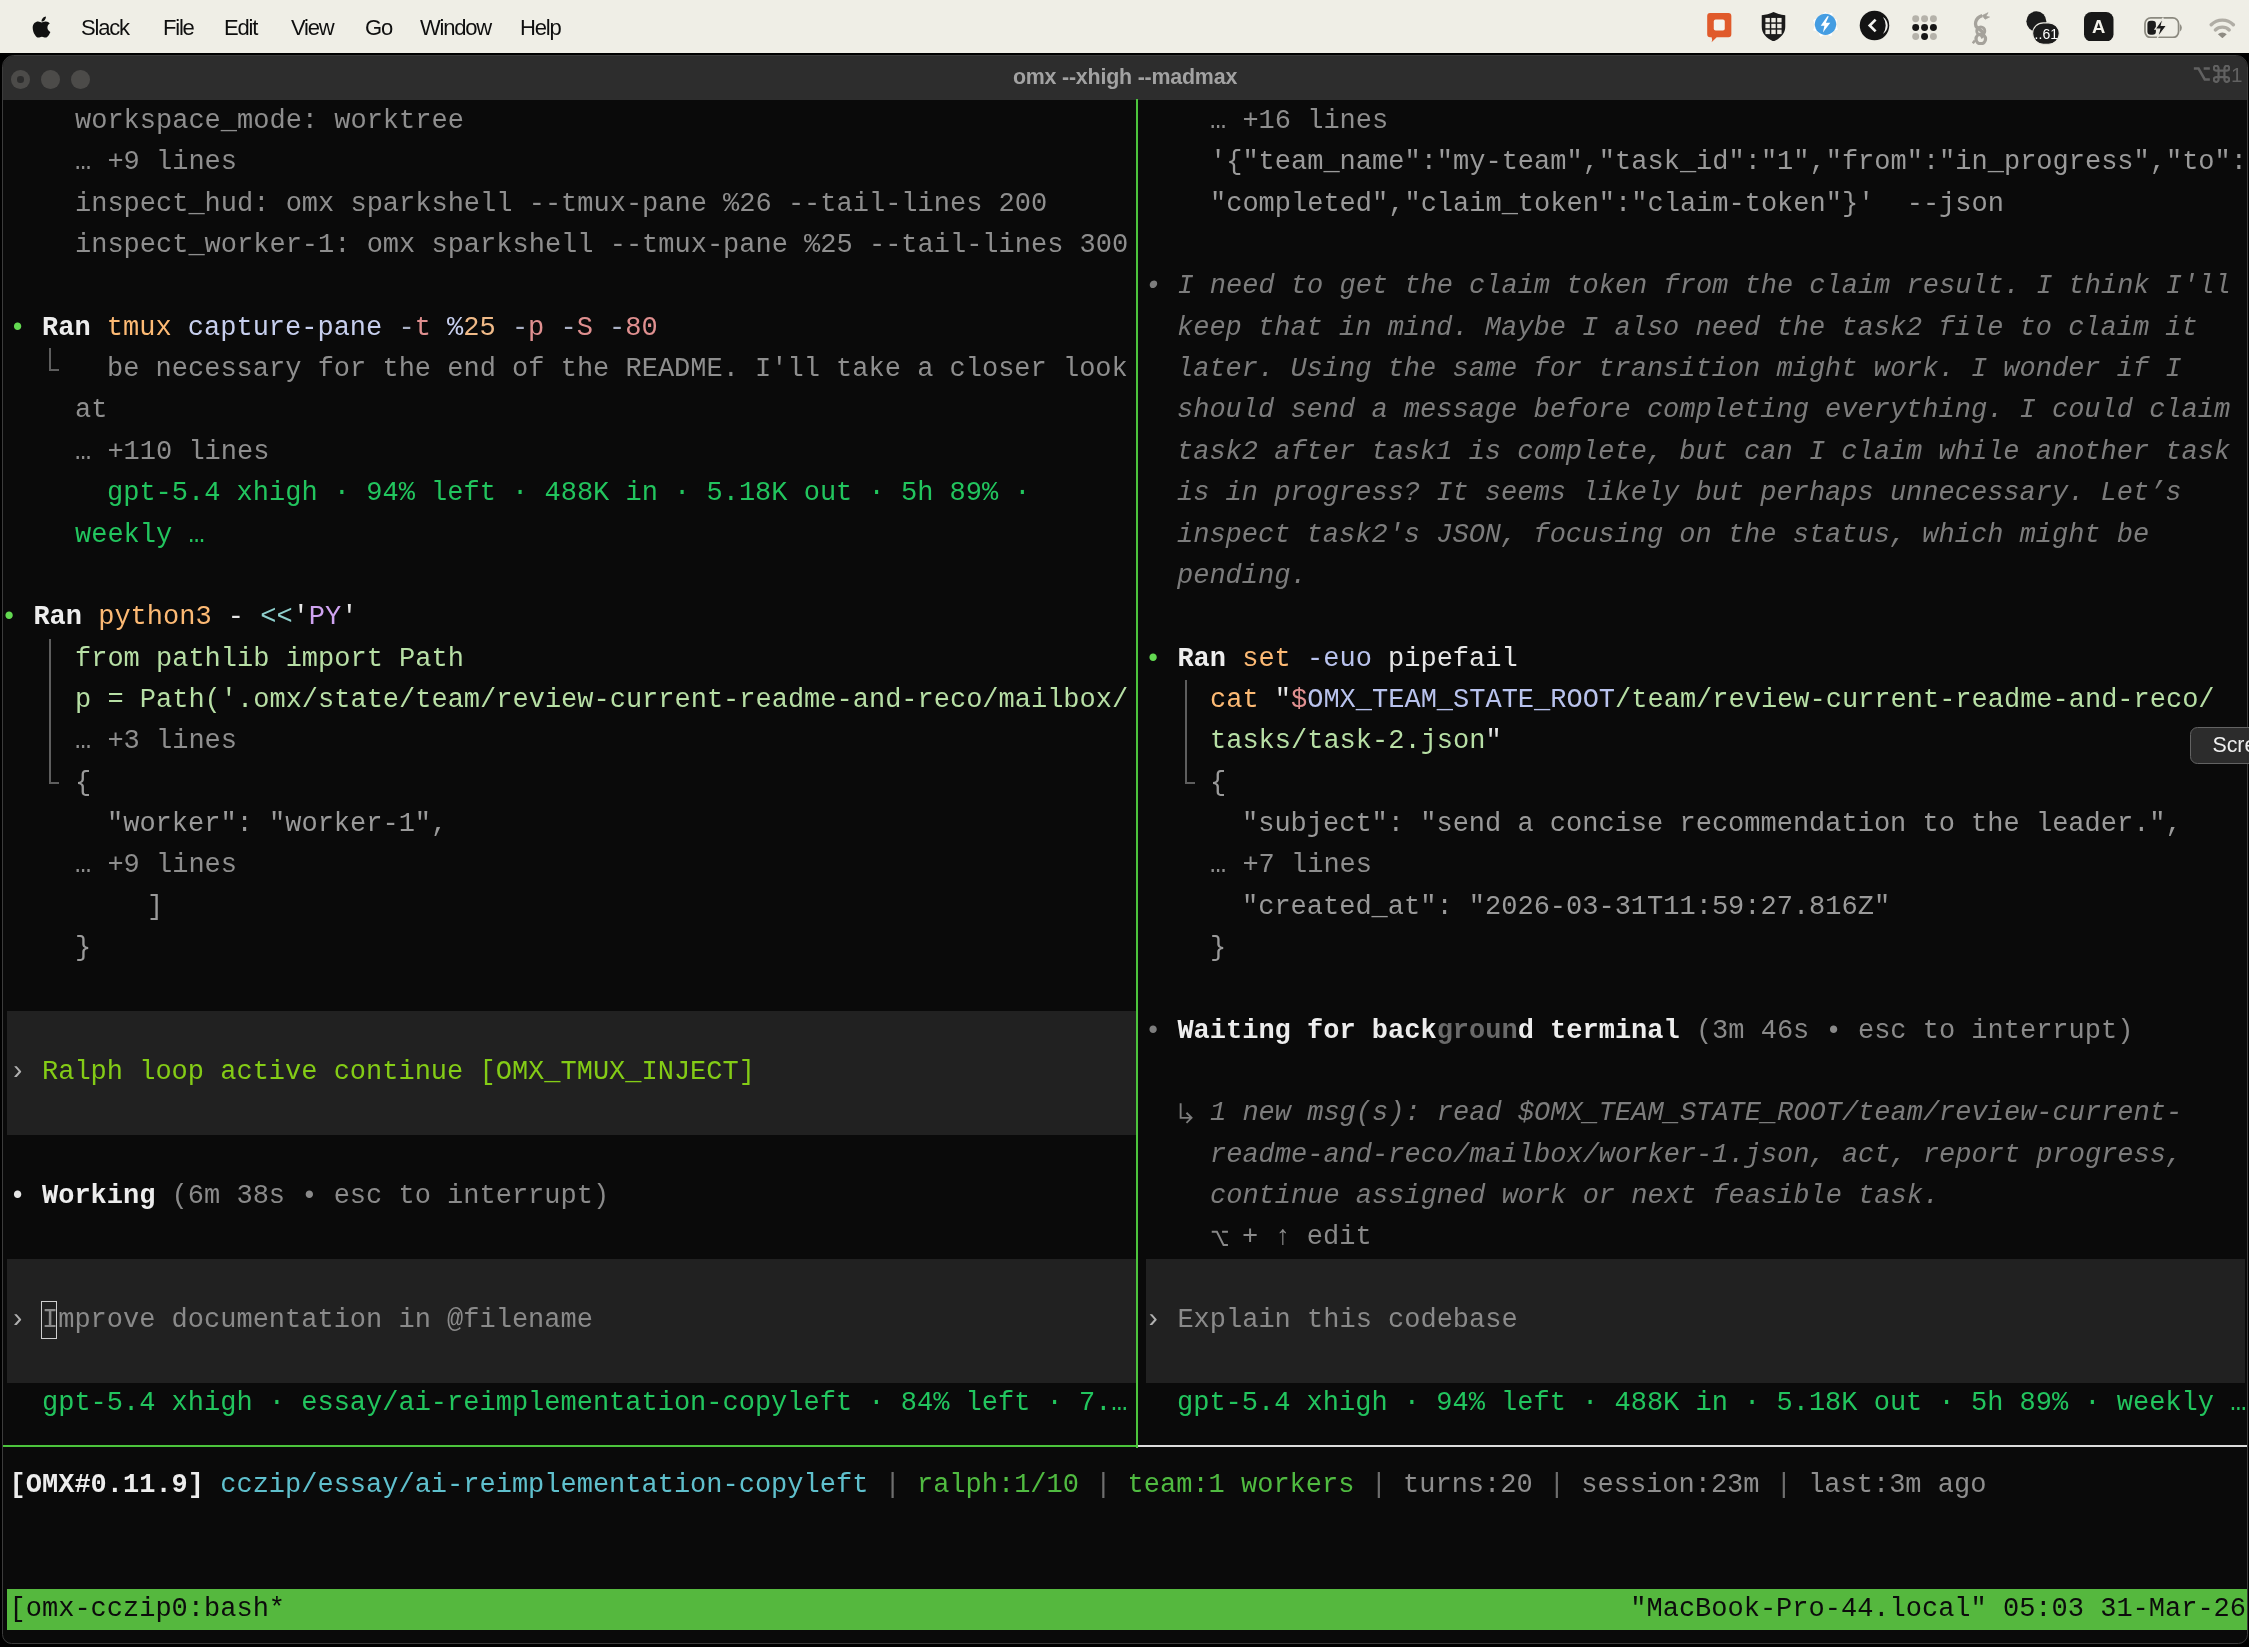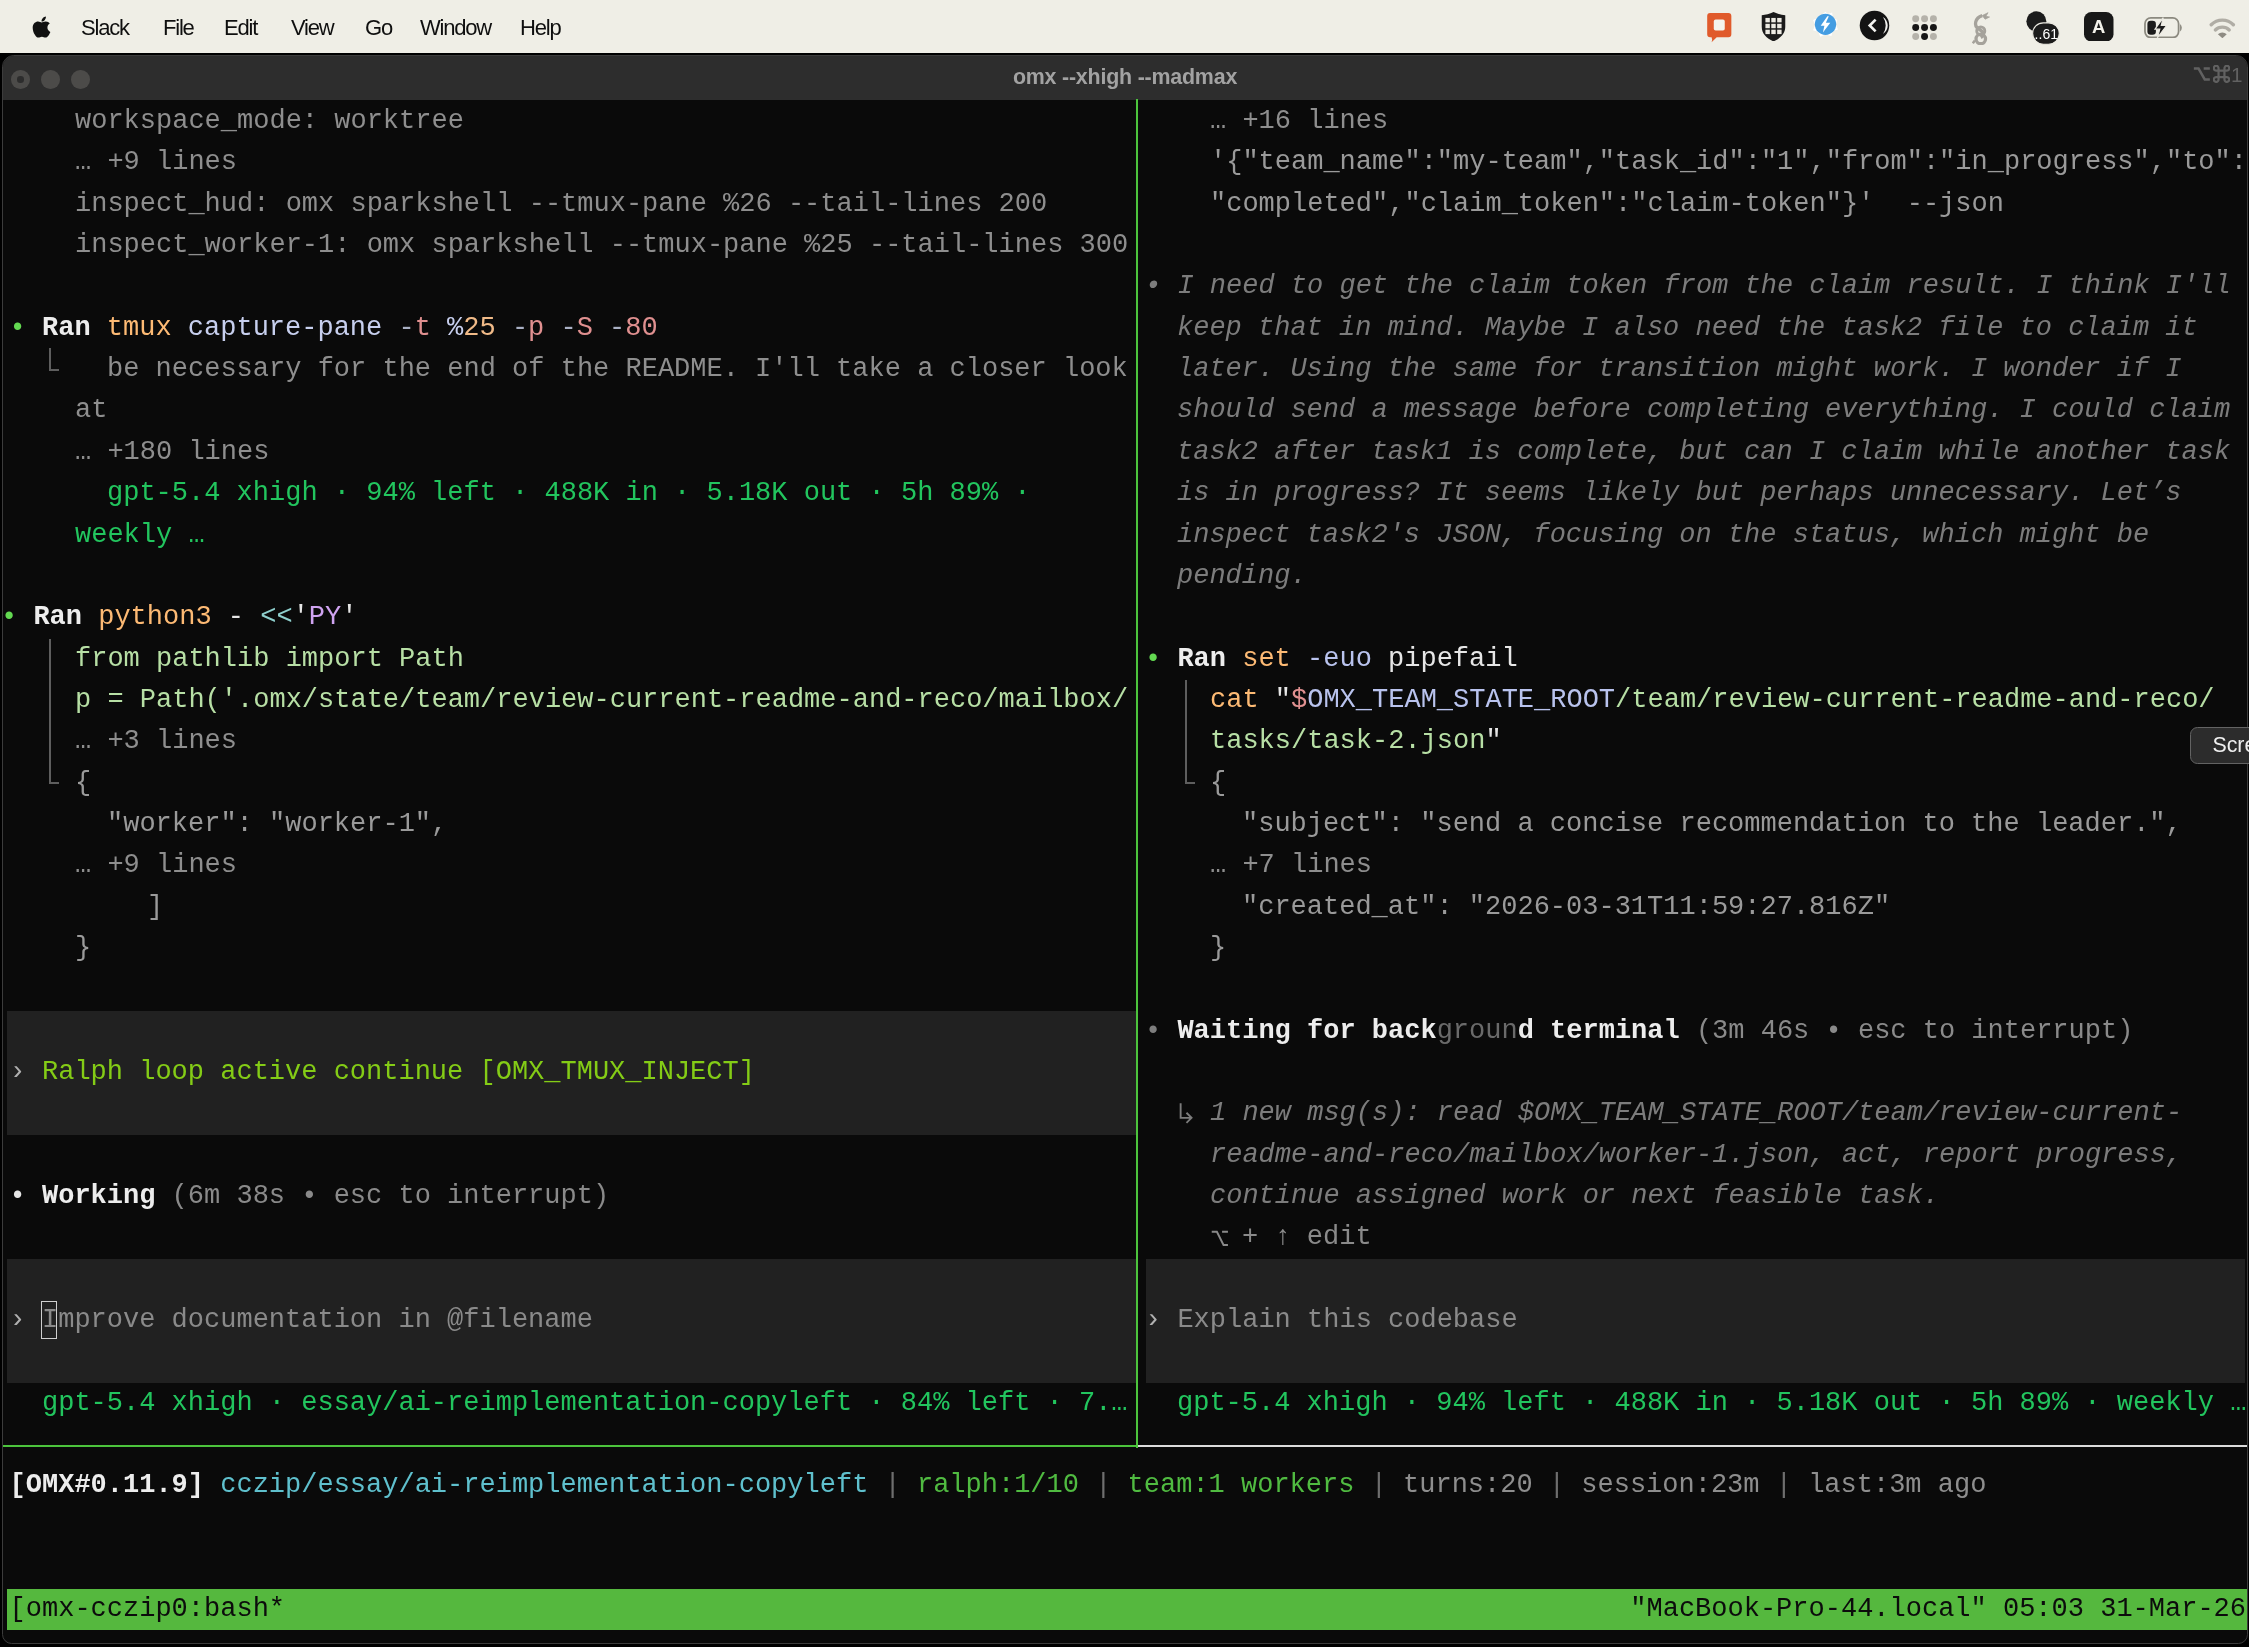--- a/index.html
+++ b/index.html
@@ -27,21 +27,21 @@
 i.pch{color:#f0ba88}
 i.tea{color:#8fd0ce}
 i.pur{color:#cfa3f0}
 i.cy{color:#5fc0cd}
 i.sg{color:#50bb41}
 i.sep{color:#6e6e6e}
 i.pr{color:#b0b0b0}
 i.typed{color:#84cc16}
 i.ph{color:#8a8a8a}
 i.gp{color:#8a8a8a}
-i.wbd{color:#6a6a6a;font-weight:normal}
+i.wbd{color:#6a6a6a;font-weight:bold}
 .panel{position:absolute;background:#212121}
 .ln{position:absolute;background:#5e5e5e}
 .t.bar{color:#0c0c0c}
 #tip{position:absolute;left:2190px;top:727px;width:70px;height:37px;background:#2c2c2c;border:1.5px solid #636363;border-radius:7.4px;color:#efefef;font:21.4px/34px "Liberation Sans",sans-serif;padding-left:21.4px}
 </style></head><body>
 <div id="win">
 <div class="panel" style="left:3.7px;top:955px;width:1130px;height:124px"></div>
 <div class="panel" style="left:3.7px;top:1203px;width:1130px;height:124px"></div>
 <div class="panel" style="left:1143px;top:1203px;width:1099px;height:124px"></div>
 <div id="tbar"></div>
@@ -51,21 +51,21 @@
 <div class="ln" style="left:3px;top:1445px;width:1133px;height:2.2px;background:#4cc43c"></div>
 <div class="ln" style="left:1138px;top:1445px;width:1109px;height:2.2px;background:#dcdcdc"></div>
 <div class="ln" style="left:7.4px;top:1589px;width:2240px;height:41px;background:#55b83e"></div>
 <div class="t" style="left:75px;top:101px">workspace_mode: worktree</div>
 <div class="t" style="left:75px;top:142px">… +9 lines</div>
 <div class="t" style="left:75px;top:184px">inspect_hud: omx sparkshell --tmux-pane %26 --tail-lines 200</div>
 <div class="t" style="left:75px;top:225px">inspect_worker-1: omx sparkshell --tmux-pane %25 --tail-lines 300</div>
 <div class="t" style="left:9.6px;top:308px"><i class="grn">•</i> <i class="wb">Ran</i> <i class="blu">tmux</i> <i class="lav">capture-pane</i> <i class="dsh">-</i><i class="sal">t</i> <i class="lav">%</i><i class="pch">25</i> <i class="dsh">-</i><i class="sal">p</i> <i class="dsh">-</i><i class="sal">S</i> <i class="dsh">-</i><i class="sal">80</i></div>
 <div class="t" style="left:107px;top:349px">be necessary for the end of the README. I'll take a closer look</div>
 <div class="t" style="left:75px;top:390px">at</div>
-<div class="t" style="left:75px;top:432px">… +180 lines</div>
+<div class="t" style="left:75px;top:432px">… +110 lines</div>
 <div class="t" style="left:107px;top:473px"><i class="dim">gpt-5.4 xhigh · 94% left · 488K in · 5.18K out · 5h 89% ·</i></div>
 <div class="t" style="left:75px;top:515px"><i class="dim">weekly …</i></div>
 <div class="t" style="left:1px;top:597px"><i class="grn">•</i> <i class="wb">Ran</i> <i class="blu">python3</i><i class="w"> - </i><i class="tea">&lt;&lt;</i><i class="w">'</i><i class="pur">PY</i><i class="w">'</i></div>
 <div class="t" style="left:75px;top:639px"><i class="pg">from pathlib import Path</i></div>
 <div class="t" style="left:75px;top:680px"><i class="pg">p = Path('.omx/state/team/review-current-readme-and-reco/mailbox/</i></div>
 <div class="t" style="left:75px;top:721px">… +3 lines</div>
 <div class="t" style="left:75px;top:763px"><i class="gj">{</i></div>
 <div class="t" style="left:107px;top:804px"><i class="gj">"worker": "worker-1",</i></div>
 <div class="t" style="left:75px;top:845px">… +9 lines</div>
 <div class="t" style="left:147px;top:887px"><i class="gj">]</i></div>

